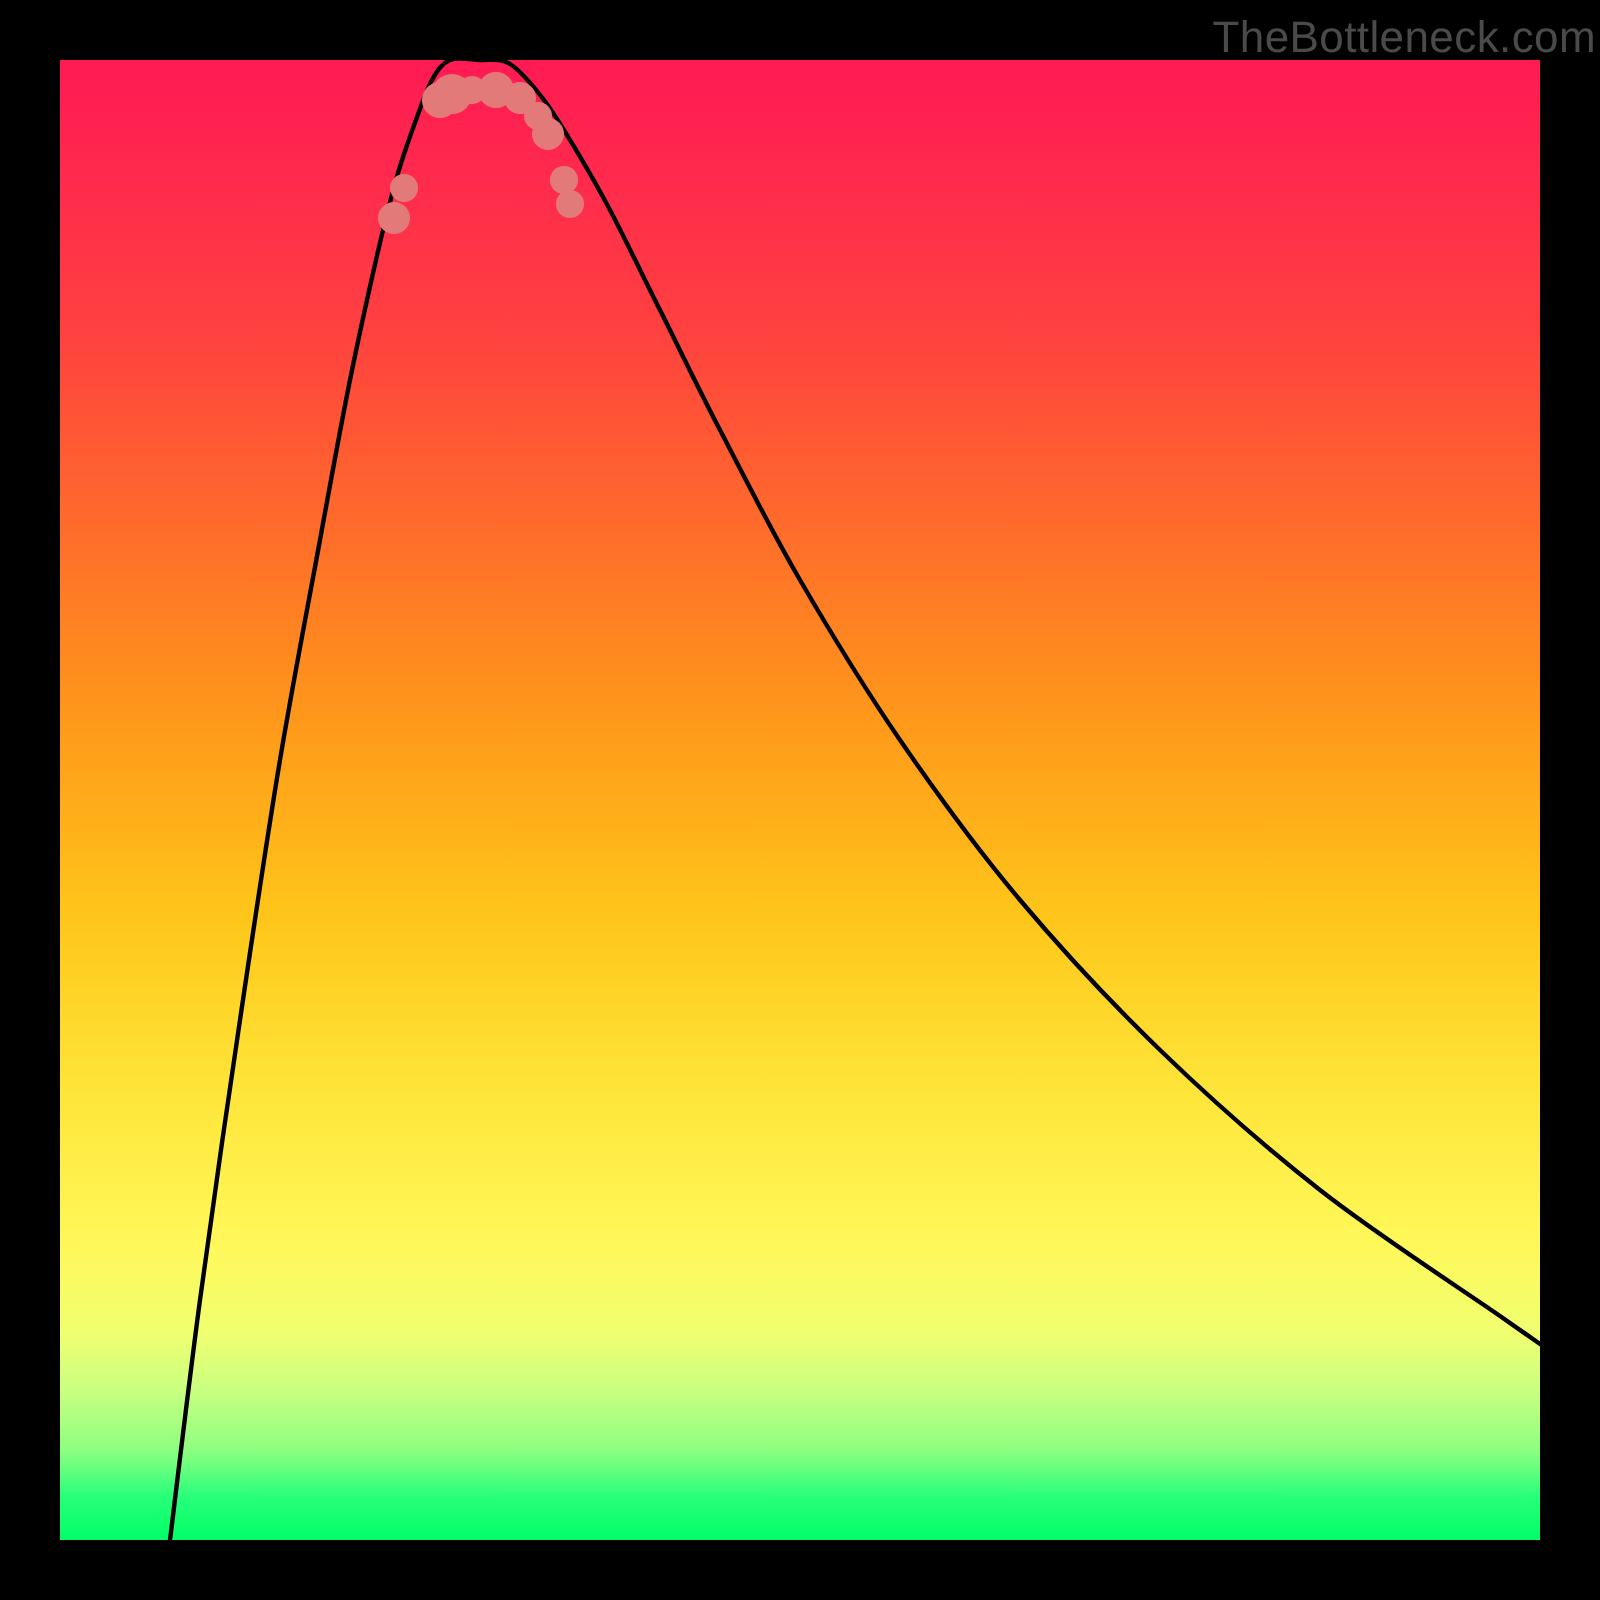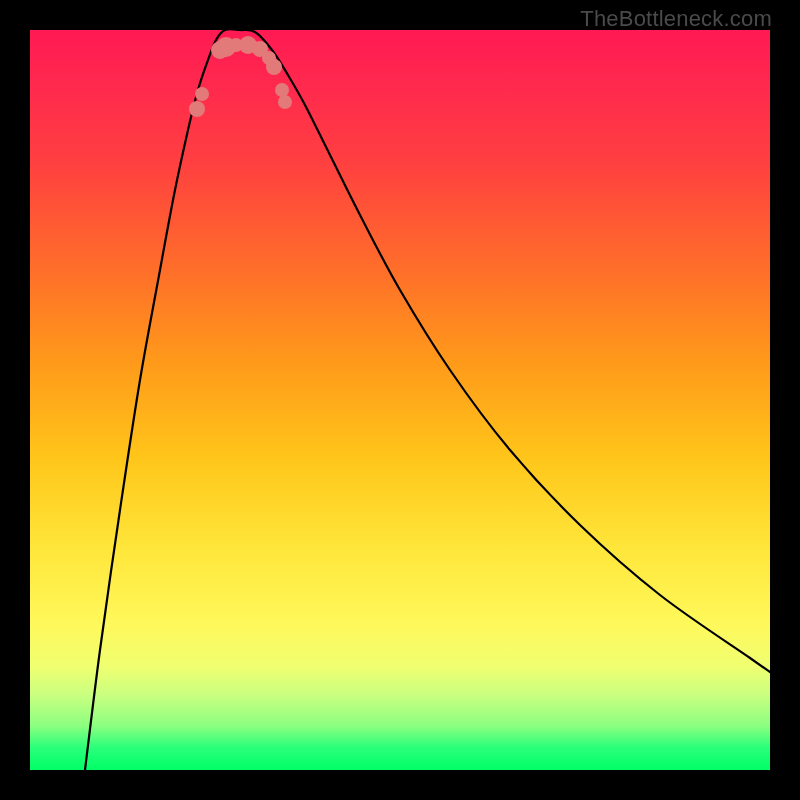--- a/index.html
+++ b/index.html
@@ -33,21 +33,21 @@
       #fff85a 80%,
       #f0ff70 86%,
       #c8ff80 90%,
       #8cff80 94%,
       #2aff7a 97%,
       #00ff66 100%);
   }
   .watermark {
     position: absolute;
     top: 6px;
-    right: 28px;
+    right: 2px;
     color: #4a4a4a;
     font-size: 22px;
     font-weight: 500;
     letter-spacing: 0.2px;
     user-select: none;
   }
   svg.curve {
     position: absolute;
     inset: 0;
     width: 740px;

